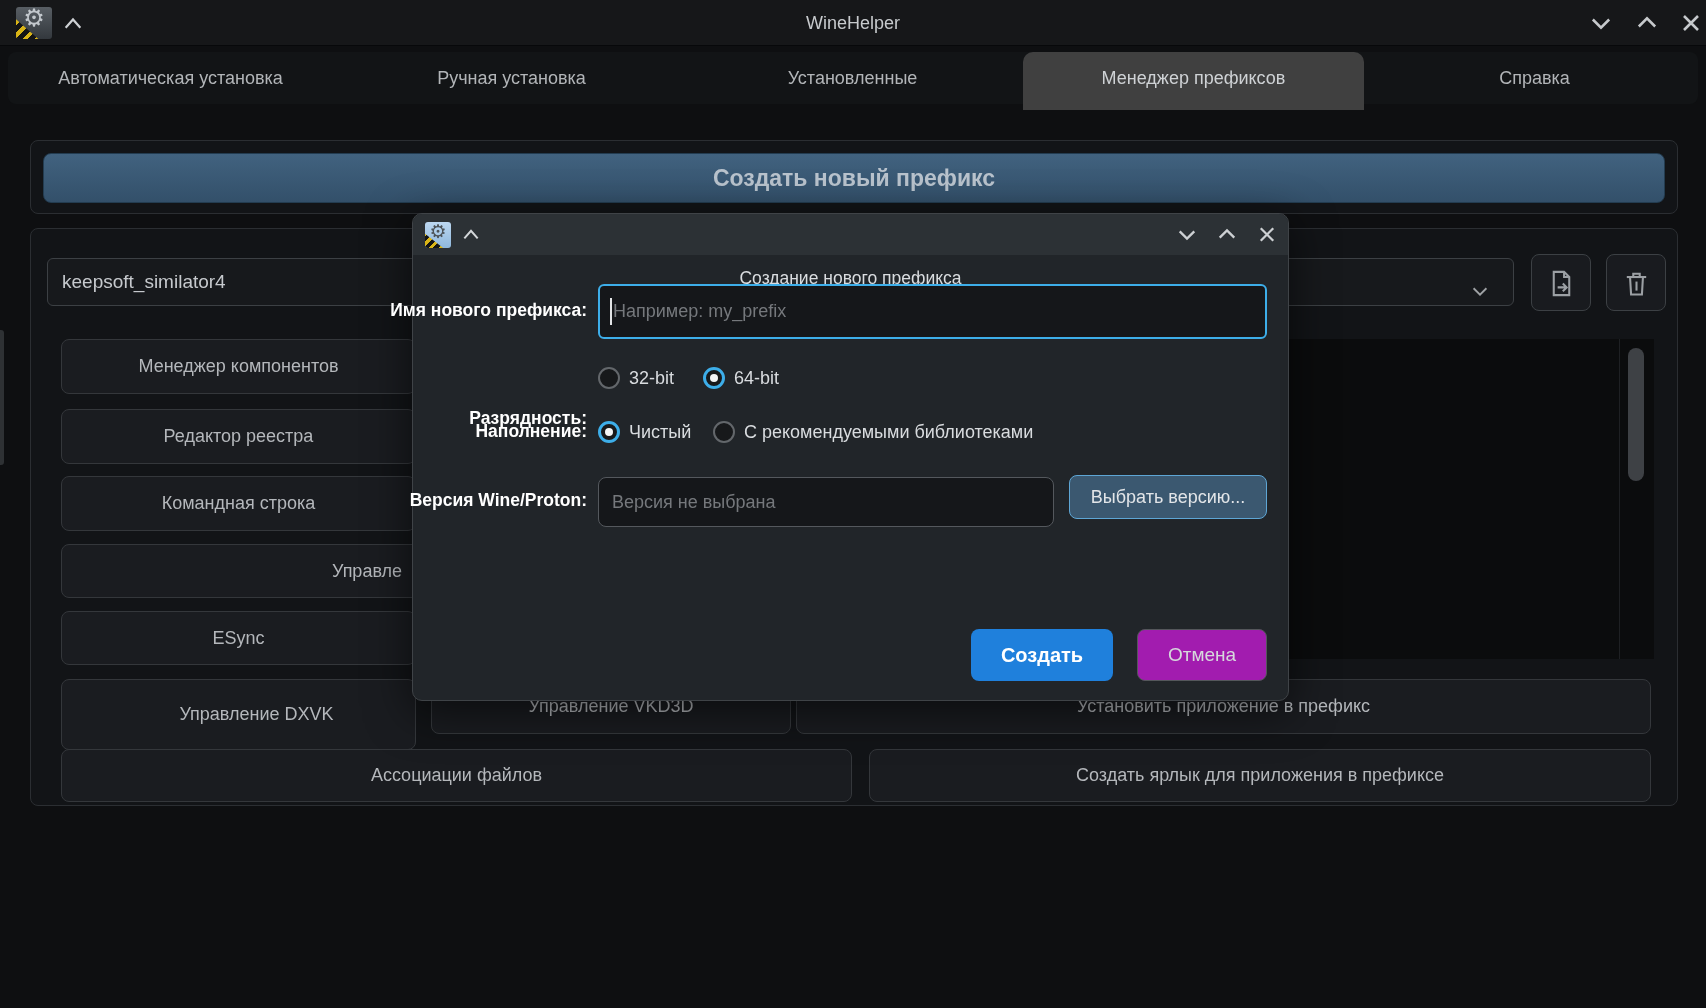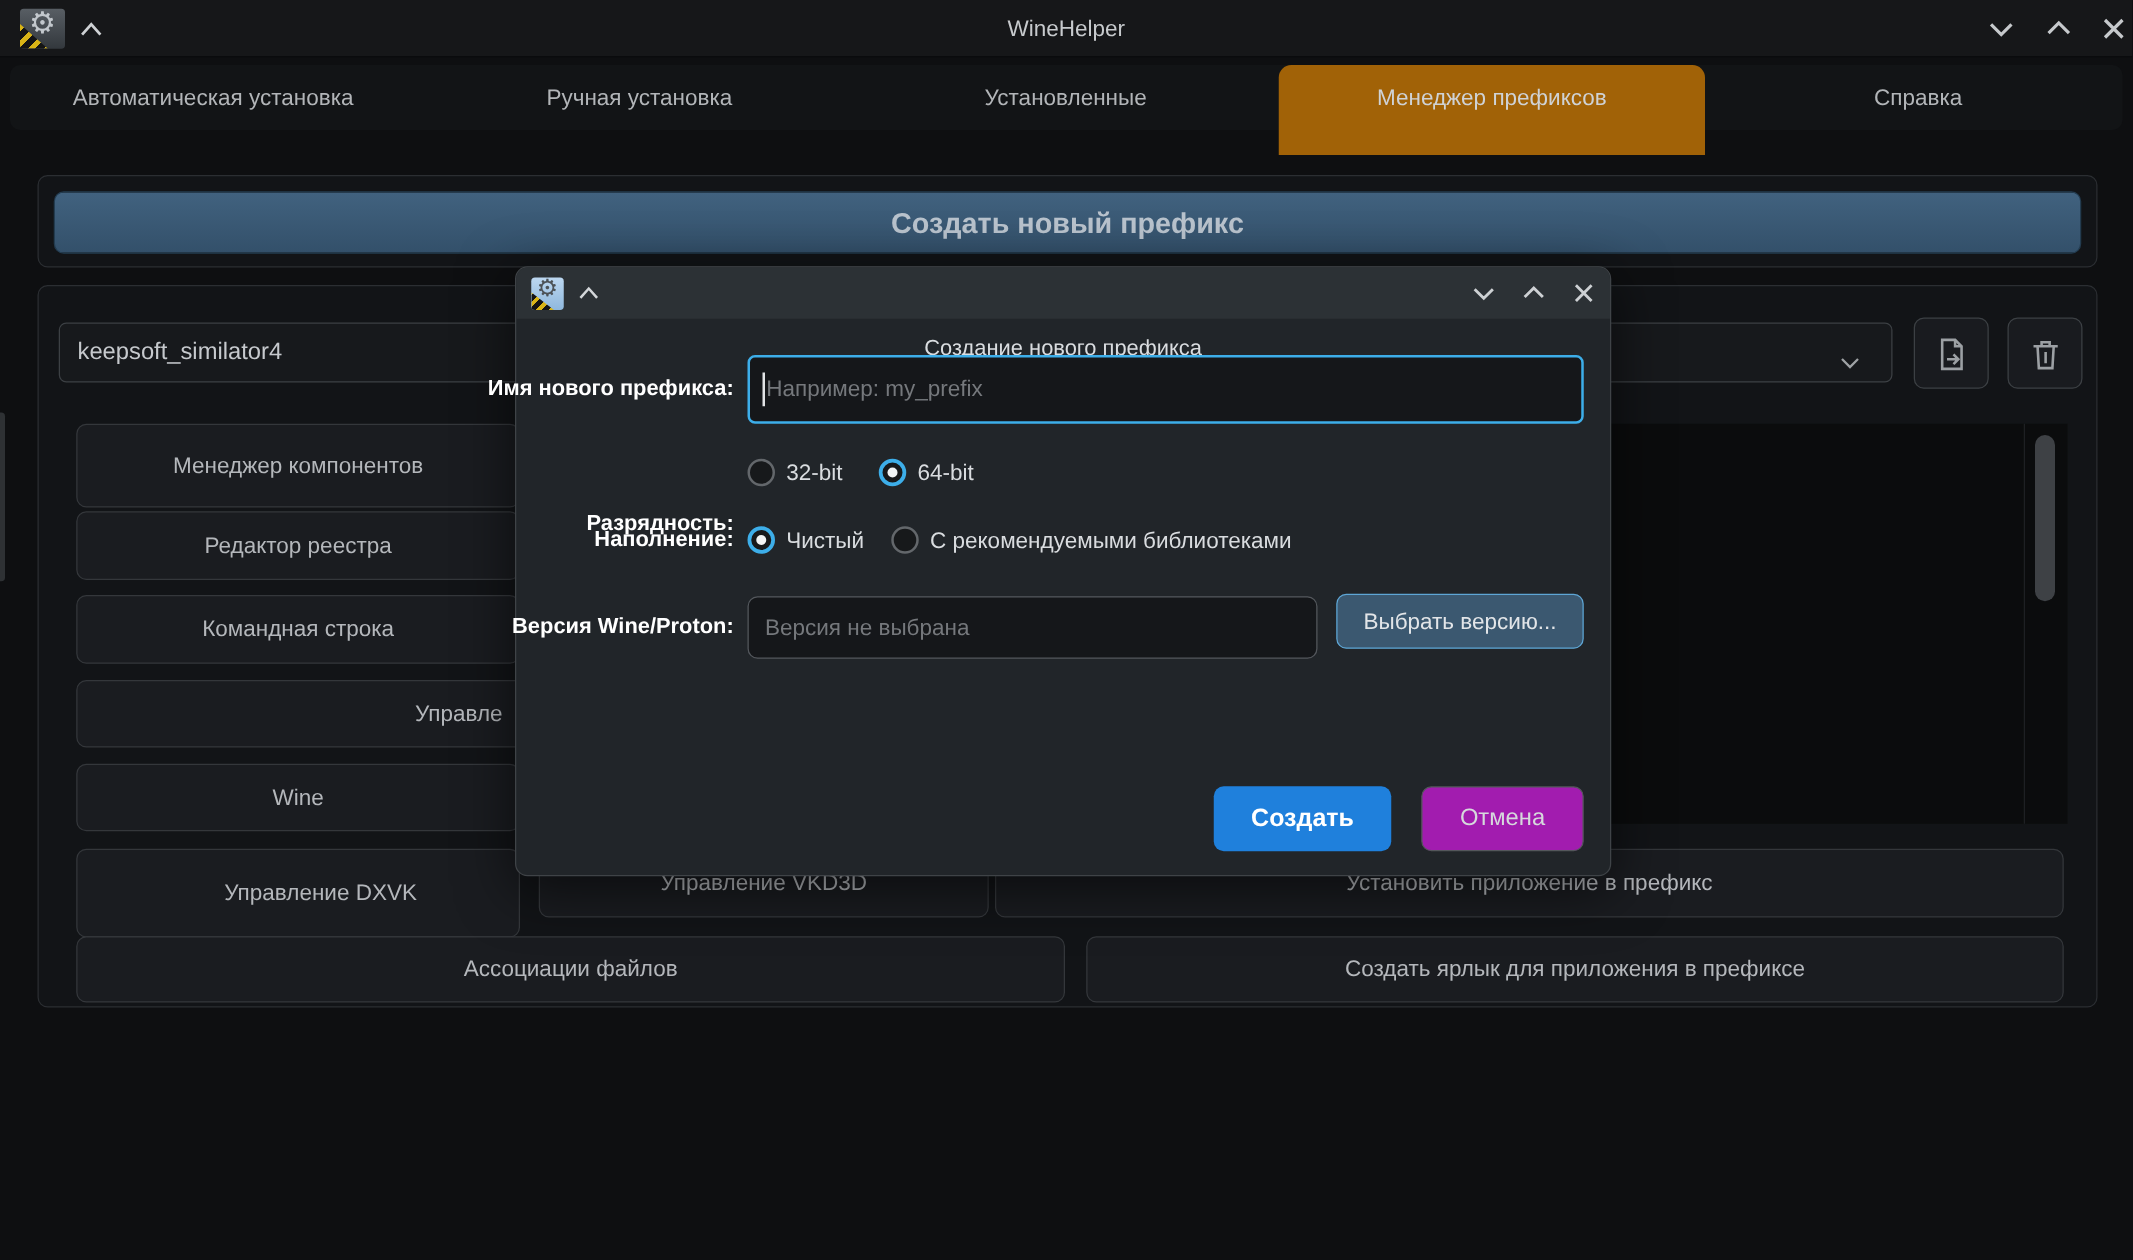--- a/index.html
+++ b/index.html
@@ -17,21 +17,21 @@
     clip-path:polygon(0 38%,0 100%,62% 100%);}
   .keep-above{position:absolute;left:62px;top:13px;width:22px;height:20px;color:#ced1d4;}
   .win-title{position:absolute;left:0;top:0;width:1706px;height:46px;line-height:46px;text-align:center;
     color:#c7cacd;font-size:18px;}
   .win-btn{position:absolute;top:9px;width:30px;height:28px;color:#c6c9cc;}
   .win-btn svg{width:100%;height:100%;}
   
   .tabbar{position:absolute;left:8px;top:52px;width:1690px;height:52px;background:#121416;border-radius:8px;}
   .tab{position:absolute;top:52px;height:52px;width:341px;line-height:52px;text-align:center;
     color:#b2b5b8;font-size:18px;}
-  .tab.active{background:#a16207;border-radius:10px 10px 0 0;height:72px;color:#cfd2d5;}
+  .tab.active{background:#404040;border-radius:10px 10px 0 0;height:58px;color:#cfd2d5;}
   
   .box{position:absolute;border:1px solid #2b2e32;border-radius:8px;background:#121417;}
   .big-blue{position:absolute;left:12px;top:12px;width:1622px;height:50px;border-radius:8px;
     background:linear-gradient(180deg,#41627f,#33506a);border:1px solid #233c50;
     color:#b9c3cd;font-size:23px;font-weight:bold;text-align:center;line-height:48px;}
   
   .combo{position:absolute;left:16px;top:29px;width:1467px;height:48px;background:#17191c;
     border:1px solid #3c4044;border-radius:6px;color:#c6c9cd;font-size:19px;line-height:46px;padding-left:14px;}
   .combo .chev{position:absolute;right:22px;top:14px;width:22px;height:20px;color:#9fa2a5;}
   .icon-btn{position:absolute;top:25px;width:60px;height:57px;background:#191b1f;border:1px solid #3c4044;
@@ -148,27 +148,27 @@
         <path d="M7 7 l0.8 13.5 h8.4 L17 7" fill="none" stroke="currentColor" stroke-width="1.6"></path>
         <path d="M12 10.5 v7" fill="none" stroke="currentColor" stroke-width="1.6"></path>
       </svg>
     </div>
 
     <div class="log-panel">
       <div class="log-sep"></div>
       <div class="log-thumb"></div>
     </div>
 
-    <div class="tool-btn" style="left:30px;top:110px;width:355px;height:67px;">Менеджер компонентов</div>
+    <div class="tool-btn" style="left:30px;top:110px;width:355px;height:55px;">Менеджер компонентов</div>
     <div class="tool-btn" style="left:30px;top:180px;width:355px;height:55px;">Редактор реестра</div>
     <div class="tool-btn" style="left:30px;top:247px;width:355px;height:55px;">Командная строка</div>
     <div class="tool-btn" style="left:30px;top:315px;width:730px;height:54px;">
       <span class="off-label">Управле</span>
     </div>
-    <div class="tool-btn" style="left:30px;top:382px;width:355px;height:54px;">Wine</div>
+    <div class="tool-btn" style="left:30px;top:382px;width:355px;height:54px;">ESync</div>
     <div class="tool-btn" style="left:30px;top:450px;width:355px;height:71px;padding-left:36px;">Управление DXVK</div>
     <div class="tool-btn" style="left:400px;top:450px;width:360px;height:55px;">Управление VKD3D</div>
     <div class="tool-btn" style="left:765px;top:450px;width:855px;height:55px;">Установить приложение в префикс</div>
     <div class="tool-btn" style="left:838px;top:520px;width:782px;height:53px;">Создать ярлык для приложения в префиксе</div>
     <div class="tool-btn" style="left:30px;top:520px;width:791px;height:53px;">Ассоциации файлов</div>
   </div>
 
   <div class="edge-sliver"></div>
 
   <div class="dialog">

